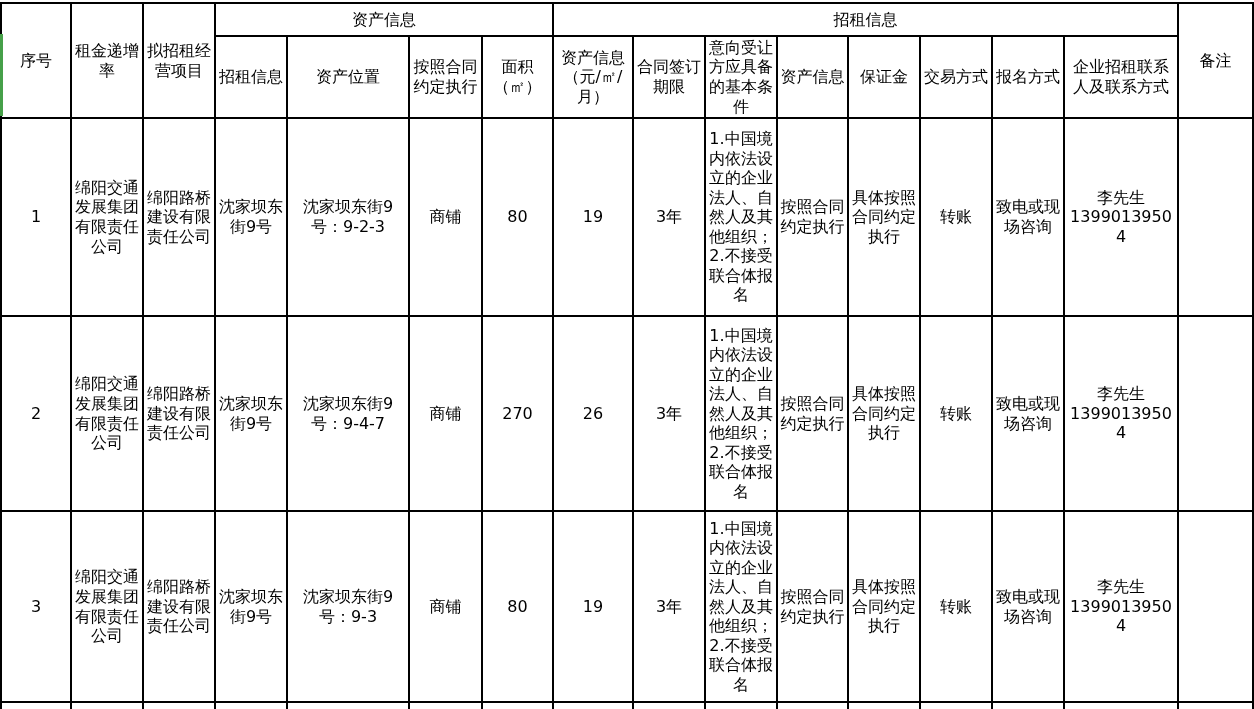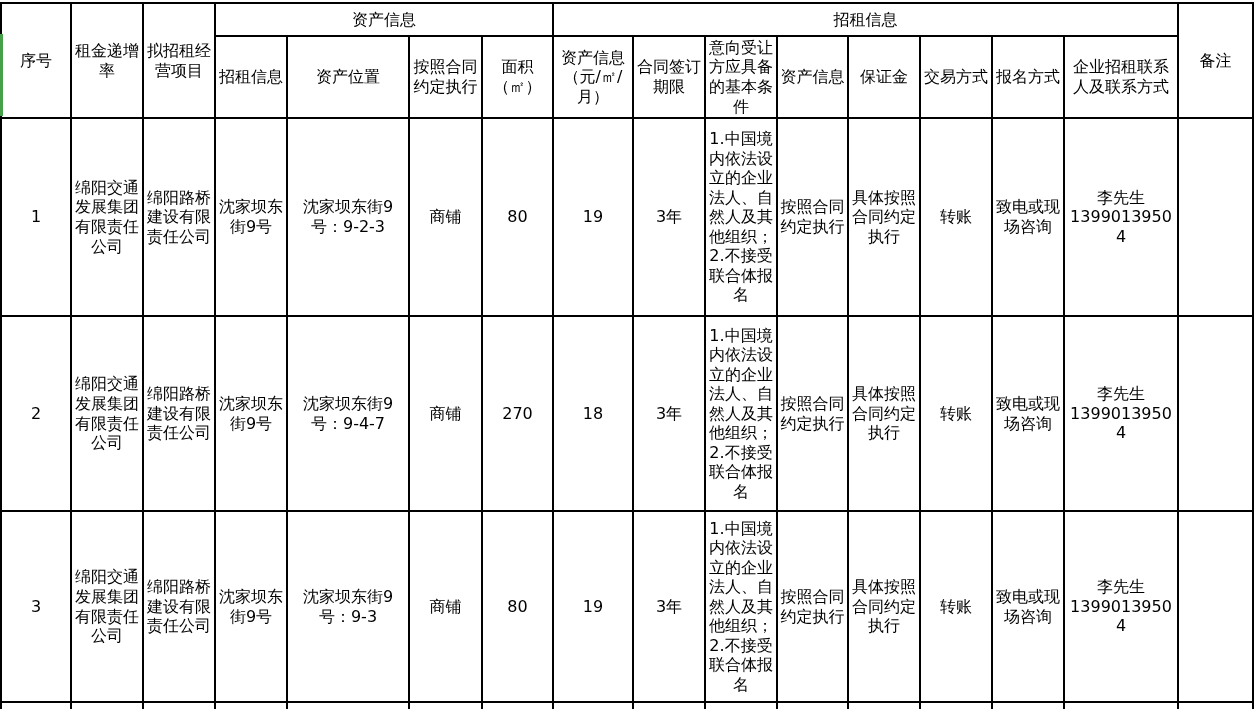--- a/index.html
+++ b/index.html
@@ -118,21 +118,21 @@
         <td></td>
       </tr>
       <tr class="r2">
         <td>2</td>
         <td>绵阳交通发展集团有限责任公司</td>
         <td>绵阳路桥建设有限责任公司</td>
         <td>沈家坝东街9号</td>
         <td>沈家坝东街9号：9-4-7</td>
         <td>商铺</td>
         <td>270</td>
-        <td>18</td>
+        <td>26</td>
         <td>3年</td>
         <td>1.中国境内依法设立的企业法人、自然人及其他组织；2.不接受联合体报名</td>
         <td>按照合同约定执行</td>
         <td>具体按照合同约定执行</td>
         <td>转账</td>
         <td>致电或现场咨询</td>
         <td>李先生13990139504</td>
         <td></td>
       </tr>
       <tr class="r3">

